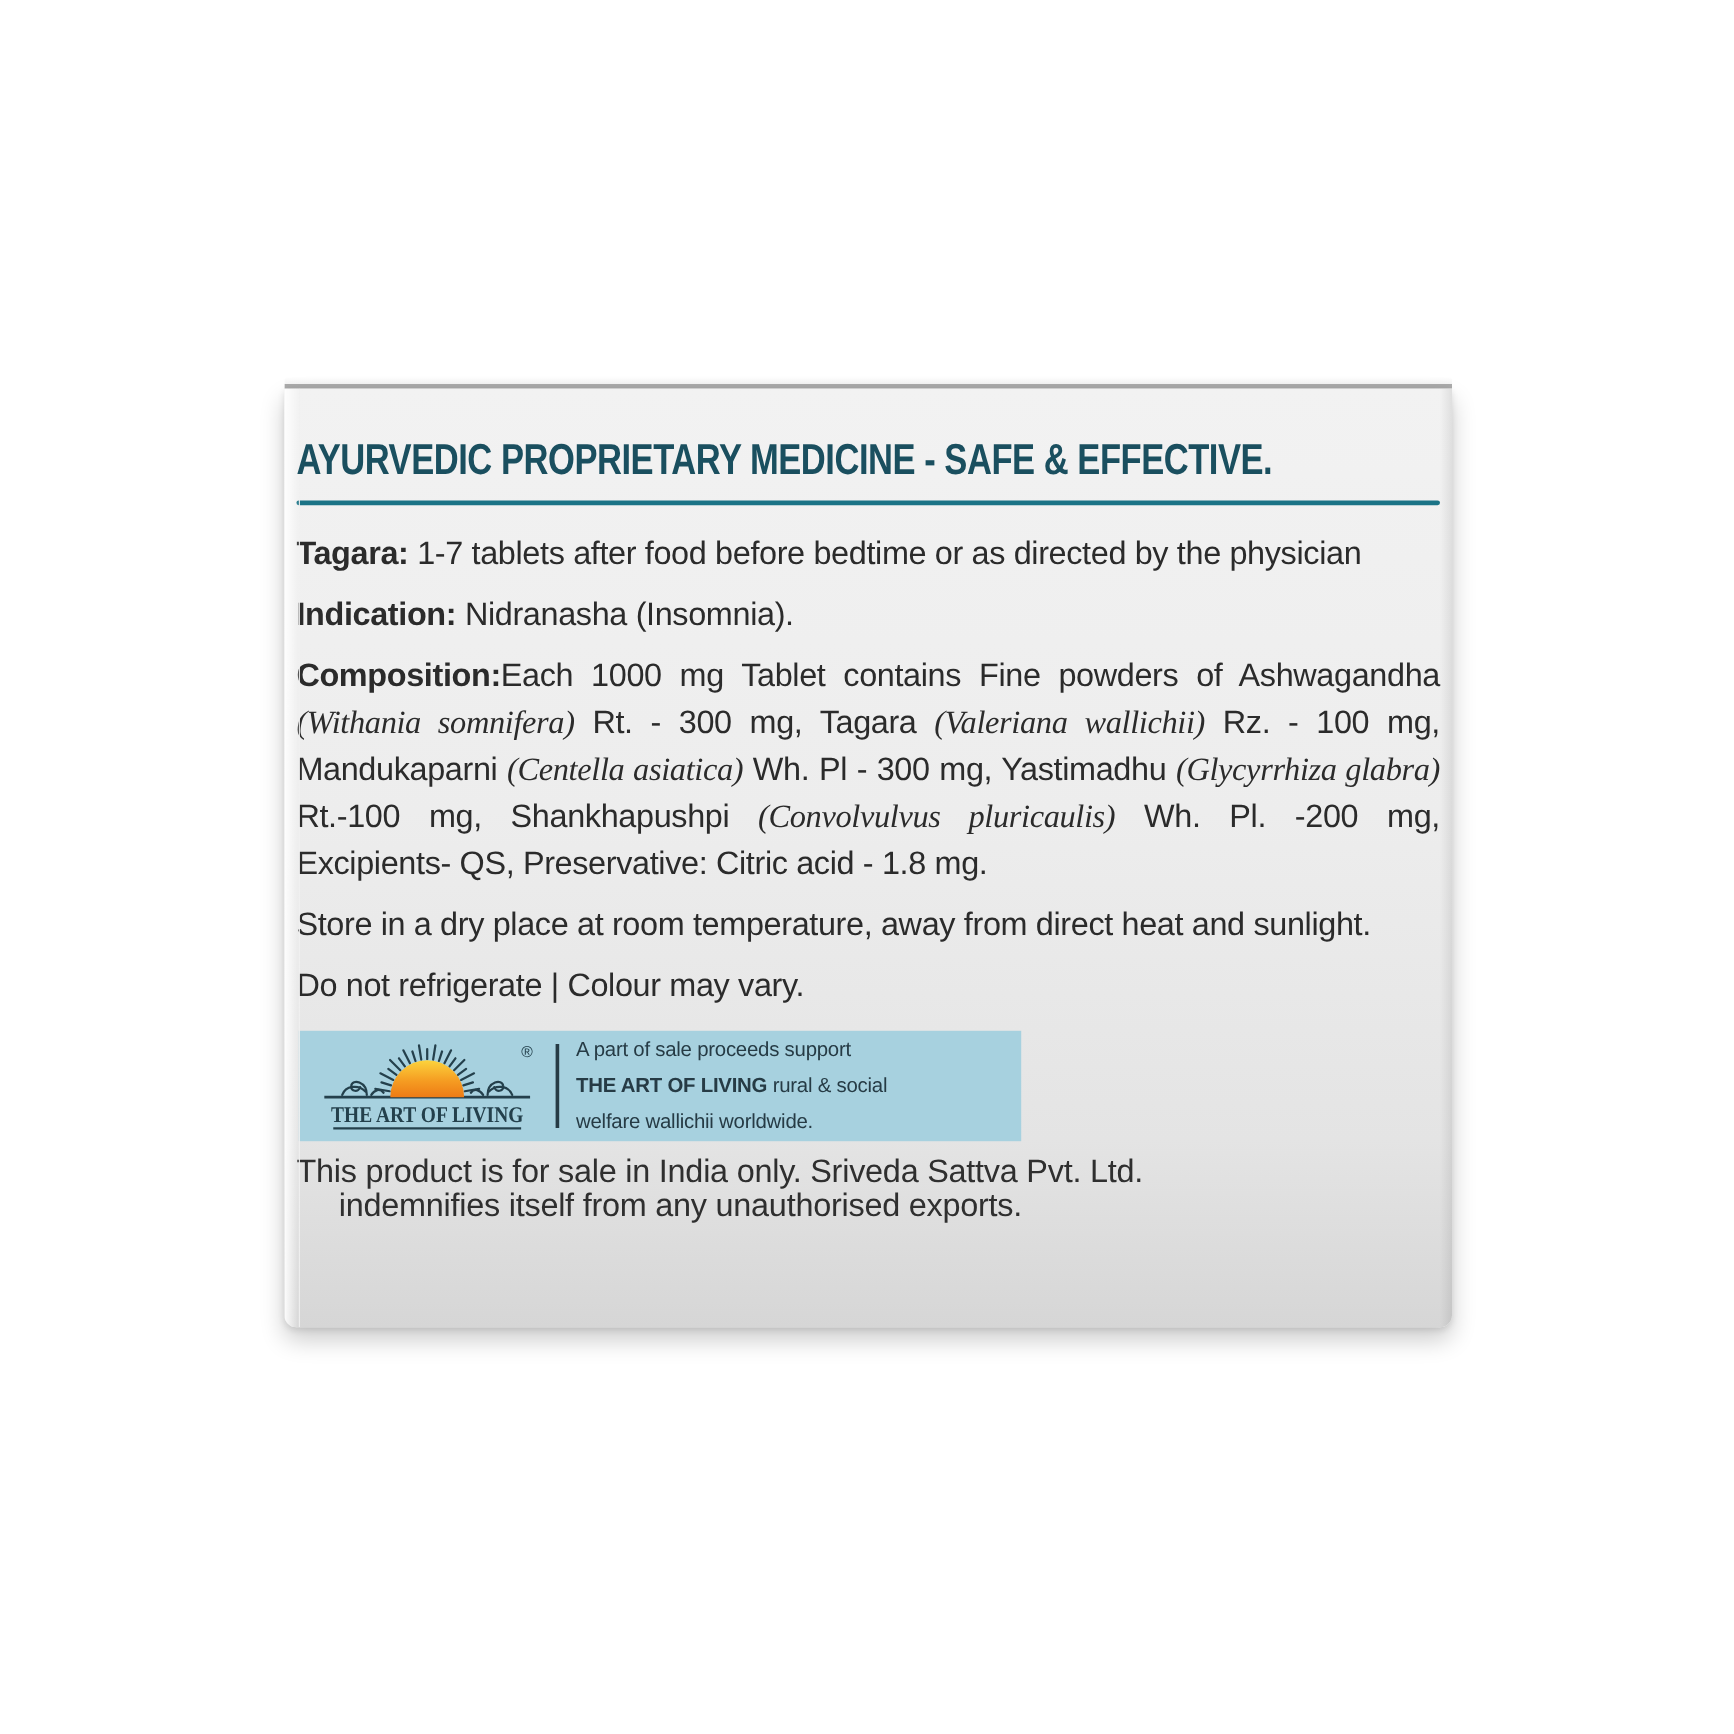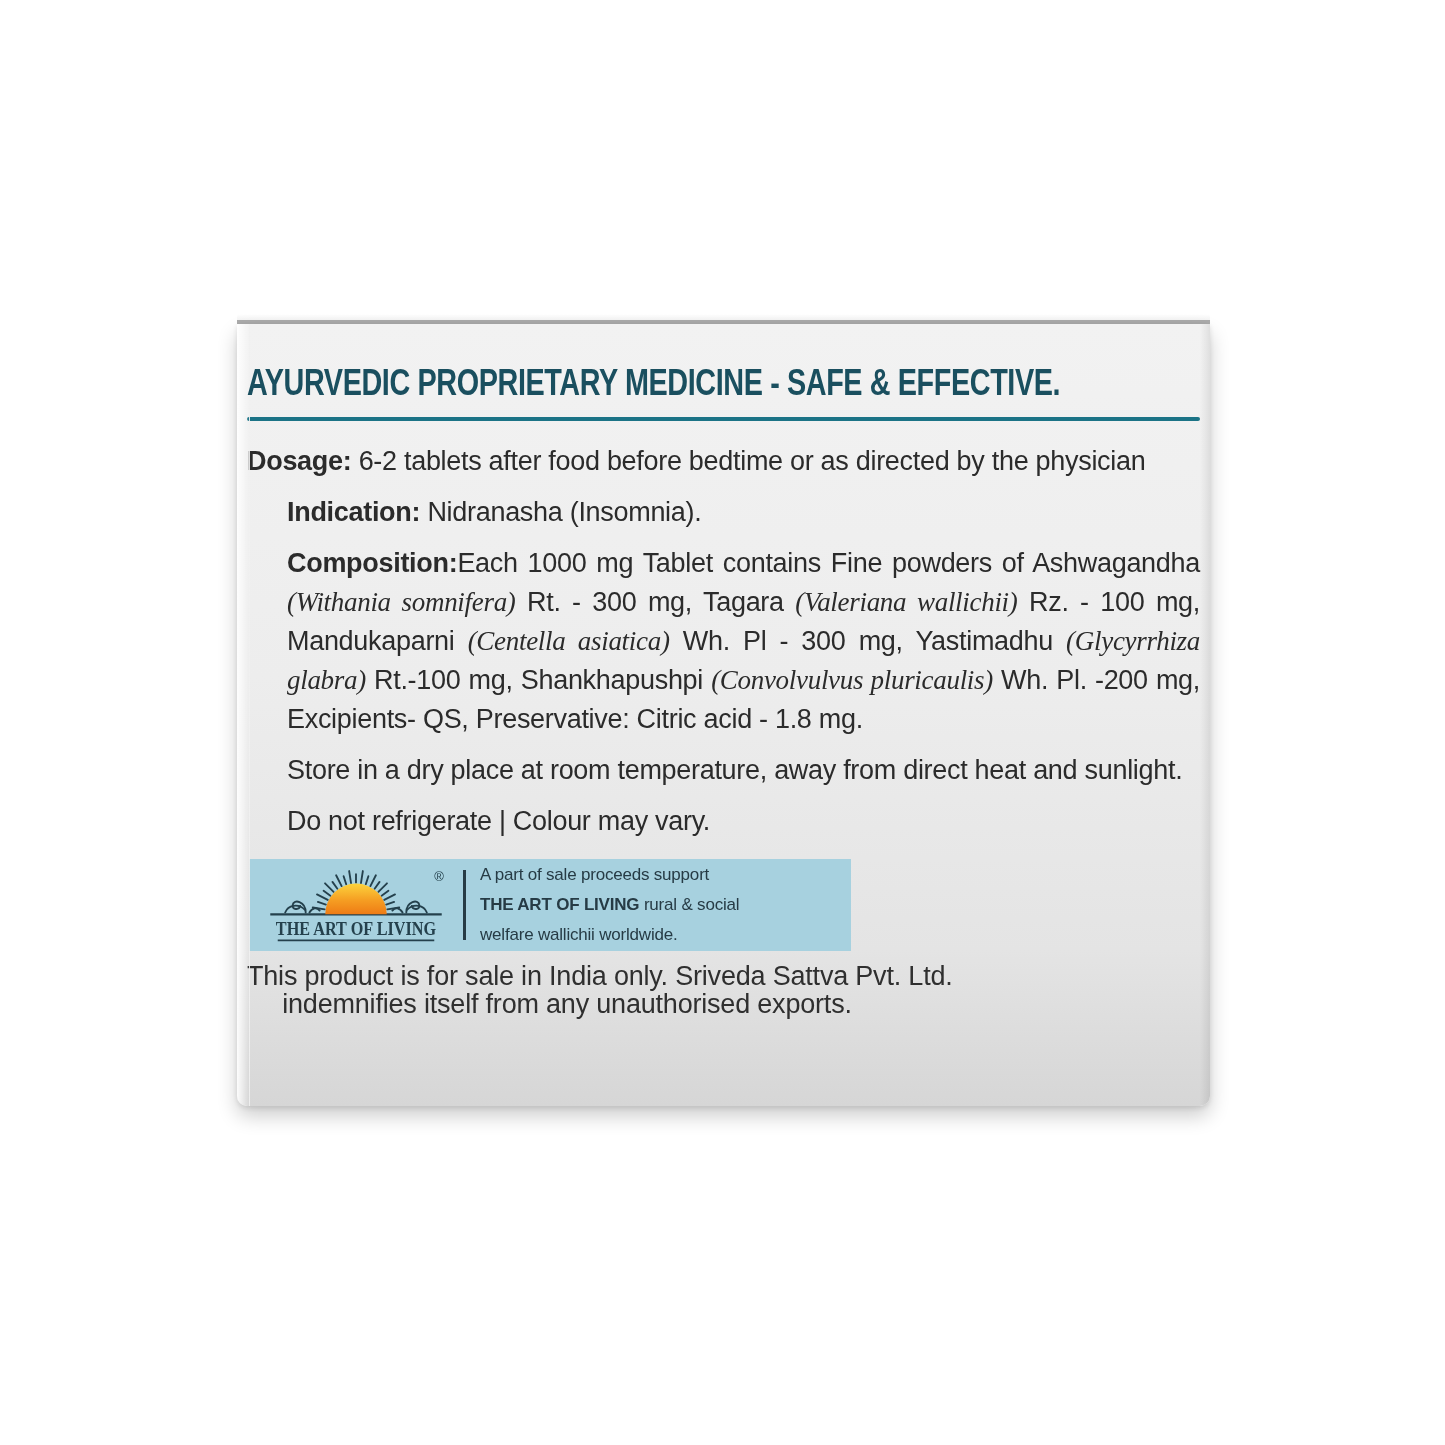--- a/index.html
+++ b/index.html
@@ -54,21 +54,21 @@
   }
   .title-rule{
     height:4px;background:var(--rule);margin-top:13px;border-radius:2px;
   }
   .para{
     font-size:27px;line-height:39px;letter-spacing:-0.3px;
     text-align:justify;
     margin-top:21px;
     color:var(--body-ink);
   }
-  .para + .para{margin-top:12px;margin-left:40px;}
+  .para + .para{margin-top:12px;}
   .seg-bold{font-weight:700;}
   .seg-italic{font-style:italic;font-family:Liberation Serif, serif;}
   .support-banner{
     margin-top:18px;margin-left:2px;
     width:602px;height:92px;
     background:var(--support-bg);
     display:flex;align-items:center;
     padding:5px 8px;
   }
   .logo-wrap{width:198px;height:82px;flex:0 0 auto;}
@@ -92,21 +92,21 @@
 <body>
 
 <div class="product-box">
   <div class="box-lid"></div>
   <div class="back-panel">
 
     <div class="panel-title">AYURVEDIC PROPRIETARY MEDICINE - SAFE &amp; EFFECTIVE.</div>
 
     <div class="title-rule"></div>
 
-    <p class="para"><span class="seg-bold">Dosage:</span><span> 6-2 tablets after food before bedtime or as directed by the physician</span></p>
+    <p class="para"><span class="seg-bold">Tagara:</span><span> 1-7 tablets after food before bedtime or as directed by the physician</span></p>
 
     <p class="para"><span class="seg-bold">Indication:</span><span> Nidranasha (Insomnia).</span></p>
 
     <p class="para"><span class="seg-bold">Composition:</span><span>Each 1000 mg Tablet contains Fine powders of Ashwagandha </span><span class="seg-italic">(Withania somnifera)</span><span> Rt. - 300 mg, Tagara </span><span class="seg-italic">(Valeriana wallichii)</span><span> Rz. - 100 mg, Mandukaparni </span><span class="seg-italic">(Centella asiatica)</span><span> Wh. Pl - 300 mg, Yastimadhu </span><span class="seg-italic">(Glycyrrhiza glabra)</span><span> Rt.-100 mg, Shankhapushpi </span><span class="seg-italic">(Convolvulvus pluricaulis)</span><span> Wh. Pl. -200 mg, Excipients- QS, Preservative: Citric acid - 1.8 mg.</span></p>
 
     <p class="para"><span>Store in a dry place at room temperature, away from direct heat and sunlight.</span></p>
 
     <p class="para"><span>Do not refrigerate | Colour may vary.</span></p>
 
     <div class="support-banner">

